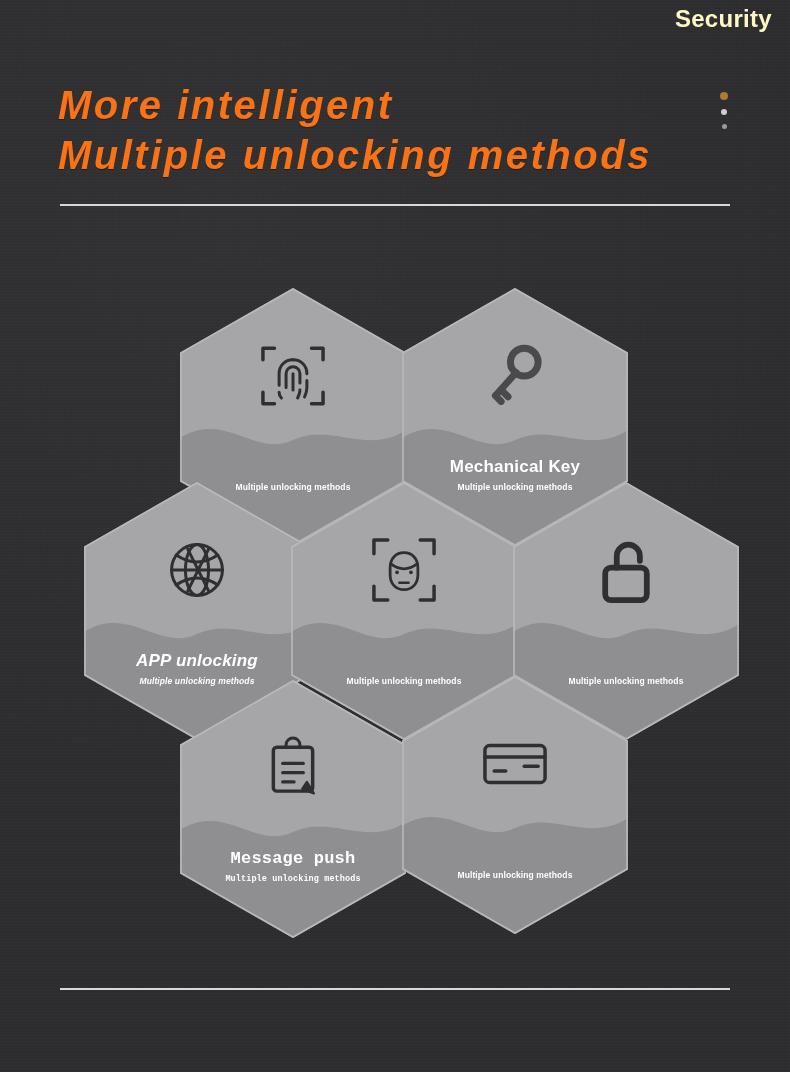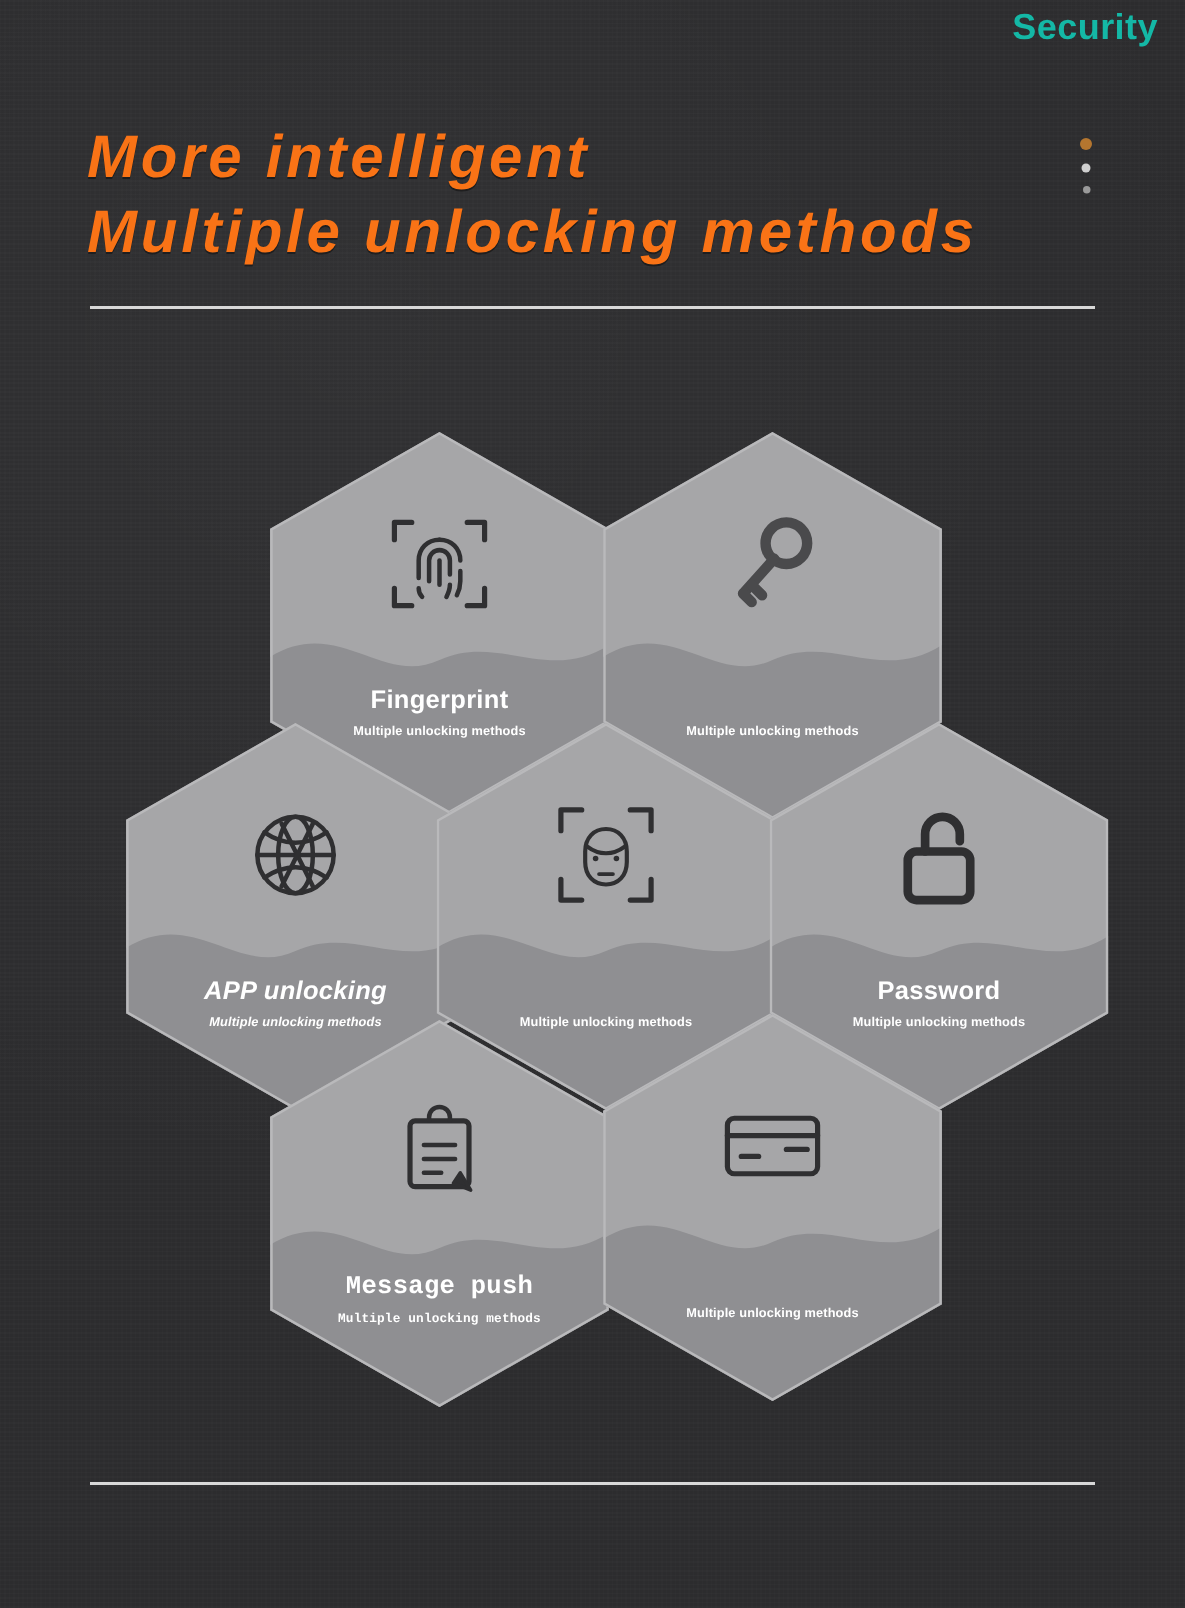--- a/index.html
+++ b/index.html
@@ -17,21 +17,21 @@
       repeating-linear-gradient(0deg, rgba(255,255,255,0.014) 0px, rgba(255,255,255,0.014) 1px, rgba(0,0,0,0) 1px, rgba(0,0,0,0) 3px),
       repeating-linear-gradient(90deg, rgba(255,255,255,0.012) 0px, rgba(255,255,255,0.012) 1px, rgba(0,0,0,0) 1px, rgba(0,0,0,0) 3px),
       radial-gradient(circle at 30% 20%, rgba(255,255,255,0.025), rgba(0,0,0,0) 60%);
     pointer-events:none;
   }
   .brand{
     position:absolute;
     top:4px;right:18px;
     width:230px;
     text-align:right;
-    color:#14b8a6;
+    color:#fef9c3;
     font-size:24px;
     font-weight:bold;
     line-height:1.28;
     letter-spacing:.3px;
   }
   .headline{
     position:absolute;
     left:58px;top:80px;
     color:#f97316;
     font-style:italic;
@@ -150,21 +150,20 @@
         <path d="M32 18c-7 0-12 5-12 12v10" stroke-width="2.6"></path>
         <path d="M44 30c0-7-5-12-12-12" stroke-width="2.6"></path>
         <path d="M26 42V30a6 6 0 0 1 12 0v8" stroke-width="2.6"></path>
         <path d="M32 30v14" stroke-width="2.6"></path>
         <path d="M38 44c0 3-1 5-2 7" stroke-width="2.6"></path>
         <path d="M20 46c0 2 1 4 2 5" stroke-width="2.6"></path>
         <path d="M44 36v6c0 3-1 6-2 8" stroke-width="2.6"></path>
       </svg>
     </div>
     <div class="labels">
-      <div class="title">Fingerprint</div>
       <div class="sub">Multiple unlocking methods</div>
     </div>
   </div>
 
   <div class="hex" style="left:402px;top:38px;">
     <svg viewBox="0 0 226 258" preserveAspectRatio="none">
       <g clip-path="url(#hexclip)">
         <rect x="0" y="0" width="226" height="258" fill="#a6a6a8"></rect>
         <path d="M0,150 C45,122 75,170 113,152 C152,134 186,168 226,142 L226,258 L0,258 Z" fill="#8f8f92"></path>
       </g>
@@ -172,20 +171,21 @@
     </svg>
     <div class="icon">
       <svg viewBox="0 0 64 64" fill="none" stroke="#4a4a4c" stroke-width="6" stroke-linecap="round" stroke-linejoin="round">
         <circle cx="40" cy="20" r="12"></circle>
         <path d="M33 29L16 48"></path>
         <path d="M20 44l6 6"></path>
         <path d="M15 49l5 5"></path>
       </svg>
     </div>
     <div class="labels">
+      <div class="title">Mechanical Key</div>
       <div class="sub">Multiple unlocking methods</div>
     </div>
   </div>
 
   <div class="hex" style="left:84px;top:232px;font-style:italic;">
     <svg viewBox="0 0 226 258" preserveAspectRatio="none">
       <g clip-path="url(#hexclip)">
         <rect x="0" y="0" width="226" height="258" fill="#a6a6a8"></rect>
         <path d="M0,150 C45,122 75,170 113,152 C152,134 186,168 226,142 L226,258 L0,258 Z" fill="#8f8f92"></path>
       </g>
@@ -239,21 +239,20 @@
       </g>
       <polygon points="113,1 225,65 225,193 113,257 1,193 1,65" fill="none" stroke="#b9b9bb" stroke-width="1.6"></polygon>
     </svg>
     <div class="icon">
       <svg viewBox="0 0 64 64" fill="none" stroke="#2f2f31" stroke-width="5" stroke-linecap="round" stroke-linejoin="round">
         <rect x="14" y="30" width="36" height="28" rx="5"></rect>
         <path d="M24 30V20a10 10 0 0 1 20 0v4"></path>
       </svg>
     </div>
     <div class="labels">
-      <div class="title">Password</div>
       <div class="sub">Multiple unlocking methods</div>
     </div>
   </div>
 
   <div class="hex" style="left:180px;top:430px;font-family:Liberation Mono, monospace;">
     <svg viewBox="0 0 226 258" preserveAspectRatio="none">
       <g clip-path="url(#hexclip)">
         <rect x="0" y="0" width="226" height="258" fill="#a6a6a8"></rect>
         <path d="M0,150 C45,122 75,170 113,152 C152,134 186,168 226,142 L226,258 L0,258 Z" fill="#8f8f92"></path>
       </g>

